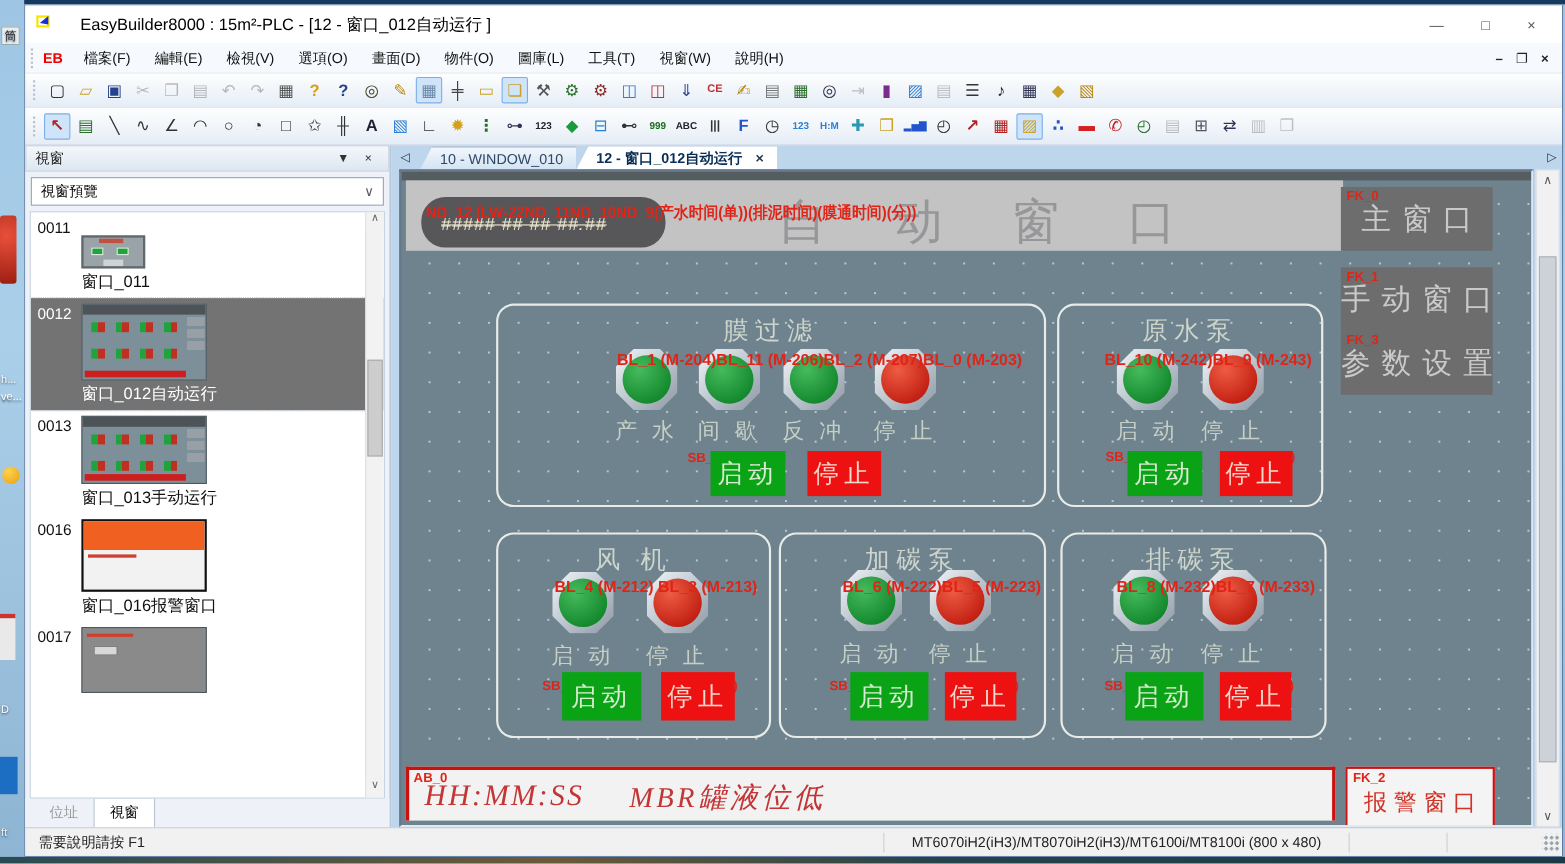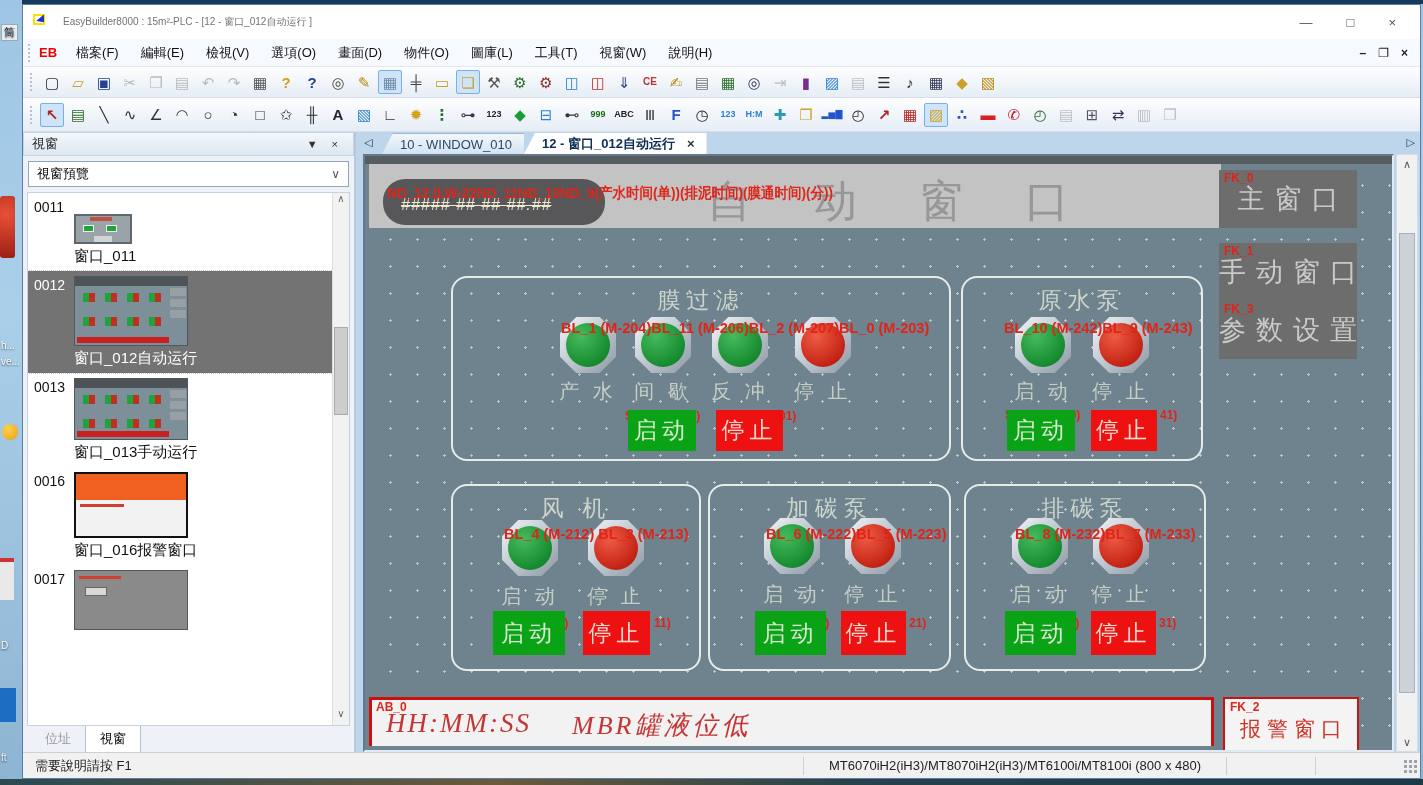--- a/index.html
+++ b/index.html
@@ -23,21 +23,21 @@
 
   
   .app { position:absolute; left:22px; top:4px; width:1399px; height:775px; background:#eef3fa;
     border:1px solid #5d7ca3; display:flex; flex-direction:column; }
 
   .titlebar { height:34px; background:#fff; display:flex; align-items:center; padding:0 10px; flex:none; }
   .app-icon { width:18px; height:16px; position:relative; flex:none; }
   .app-icon .sq { position:absolute; left:0; top:0; width:12px; height:11px; border:2px solid #f7e400; }
   .app-icon .ar { position:absolute; left:4px; top:3px; width:0; height:0; border-top:6px solid #1b2fd0;
     border-left:5px solid transparent; border-right:5px solid transparent; transform:rotate(-40deg); }
-  .title-text { font-size:10px; color:#737373; margin-left:12px; flex:1; white-space:nowrap; overflow:hidden; }
+  .title-text { font-size:15px; color:#000000; margin-left:22px; flex:1; white-space:nowrap; overflow:hidden; }
   .win-ctl { display:flex; gap:34px; color:#555; font-size:13px; margin-right:14px; }
   .win-ctl span { cursor:default; }
 
   .menubar { height:28px; background:#f6f9fd; display:flex; align-items:center; font-size:13px; color:#111;
     border-bottom:1px solid #e2e8f0; flex:none; }
   .handle { width:4px; height:18px; border-left:2px dotted #b5c2d2; margin:0 5px; flex:none; }
   .menu-logo { color:#e00; font-weight:bold; font-size:13px; margin:0 8px 0 2px; }
   .menu-item { padding:4px 11px; white-space:nowrap; }
   .mdi-ctl { margin-left:auto; display:flex; gap:12px; font-size:12px; font-weight:bold; color:#222; padding-right:12px; }
 
@@ -159,21 +159,21 @@
   .lamp { position:absolute; width:56px; height:56px; }
   .lamp .bez { position:absolute; inset:0; display:block;
     clip-path:polygon(29% 0%,71% 0%,100% 29%,100% 71%,71% 100%,29% 100%,0% 71%,0% 29%);
     background:linear-gradient(135deg,#f2f5f8 0%,#c3ccd4 45%,#8d98a4 100%); }
   .lamp .core { position:absolute; inset:6px; border-radius:50%; display:block; }
   .core.green { background:radial-gradient(circle at 35% 30%,#46bb5e,#14882c 75%); }
   .core.red   { background:radial-gradient(circle at 35% 30%,#ee5c44,#c22012 75%); }
   .cap { position:absolute; width:96px; text-align:center; font-size:20px; color:#c6cfc6;
     letter-spacing:4px; white-space:nowrap; }
   .hbtn { position:absolute; display:flex; align-items:center; justify-content:center;
-    font-size:23px; letter-spacing:5px; white-space:nowrap; z-index:2; }
+    font-size:23px; letter-spacing:5px; white-space:nowrap; z-index:2;margin-left:18px; }
   .hbtn.start { background:#0aa315; color:#d9ead2; }
   .hbtn.stop  { background:#ee1111; color:#f3d8cd; }
 
   .vscroll { width:22px; height:598px; background:#f1f1f1; border:1px solid #d5dde5; position:relative;
     margin-left:2px; flex:none; }
   .vs-up,.vs-dn { position:absolute; left:0; right:0; height:18px; text-align:center; font-size:11px;
     color:#555; line-height:18px; }
   .vs-dn { bottom:0; }
   .vs-thumb { position:absolute; left:2px; right:2px; top:78px; height:460px; background:#cdd2d8;
     border:1px solid #a8b0b8; }

